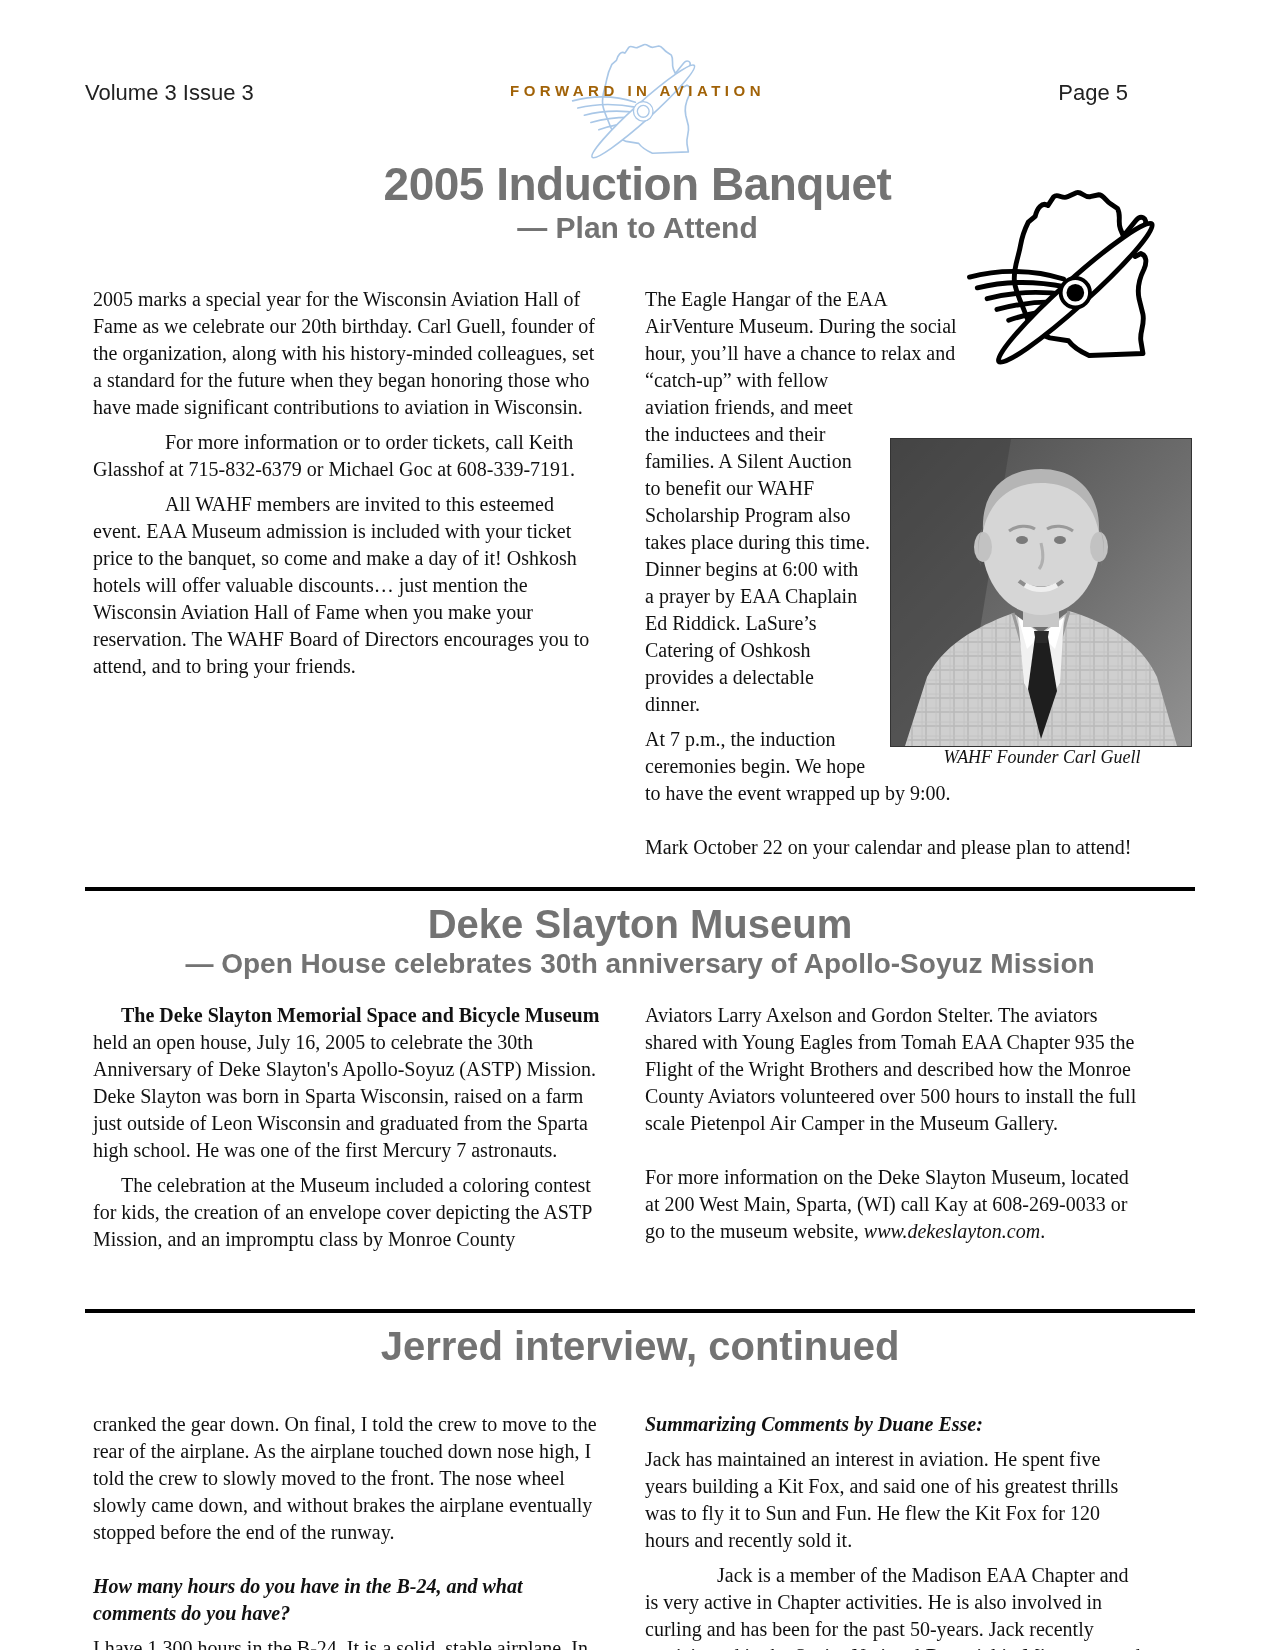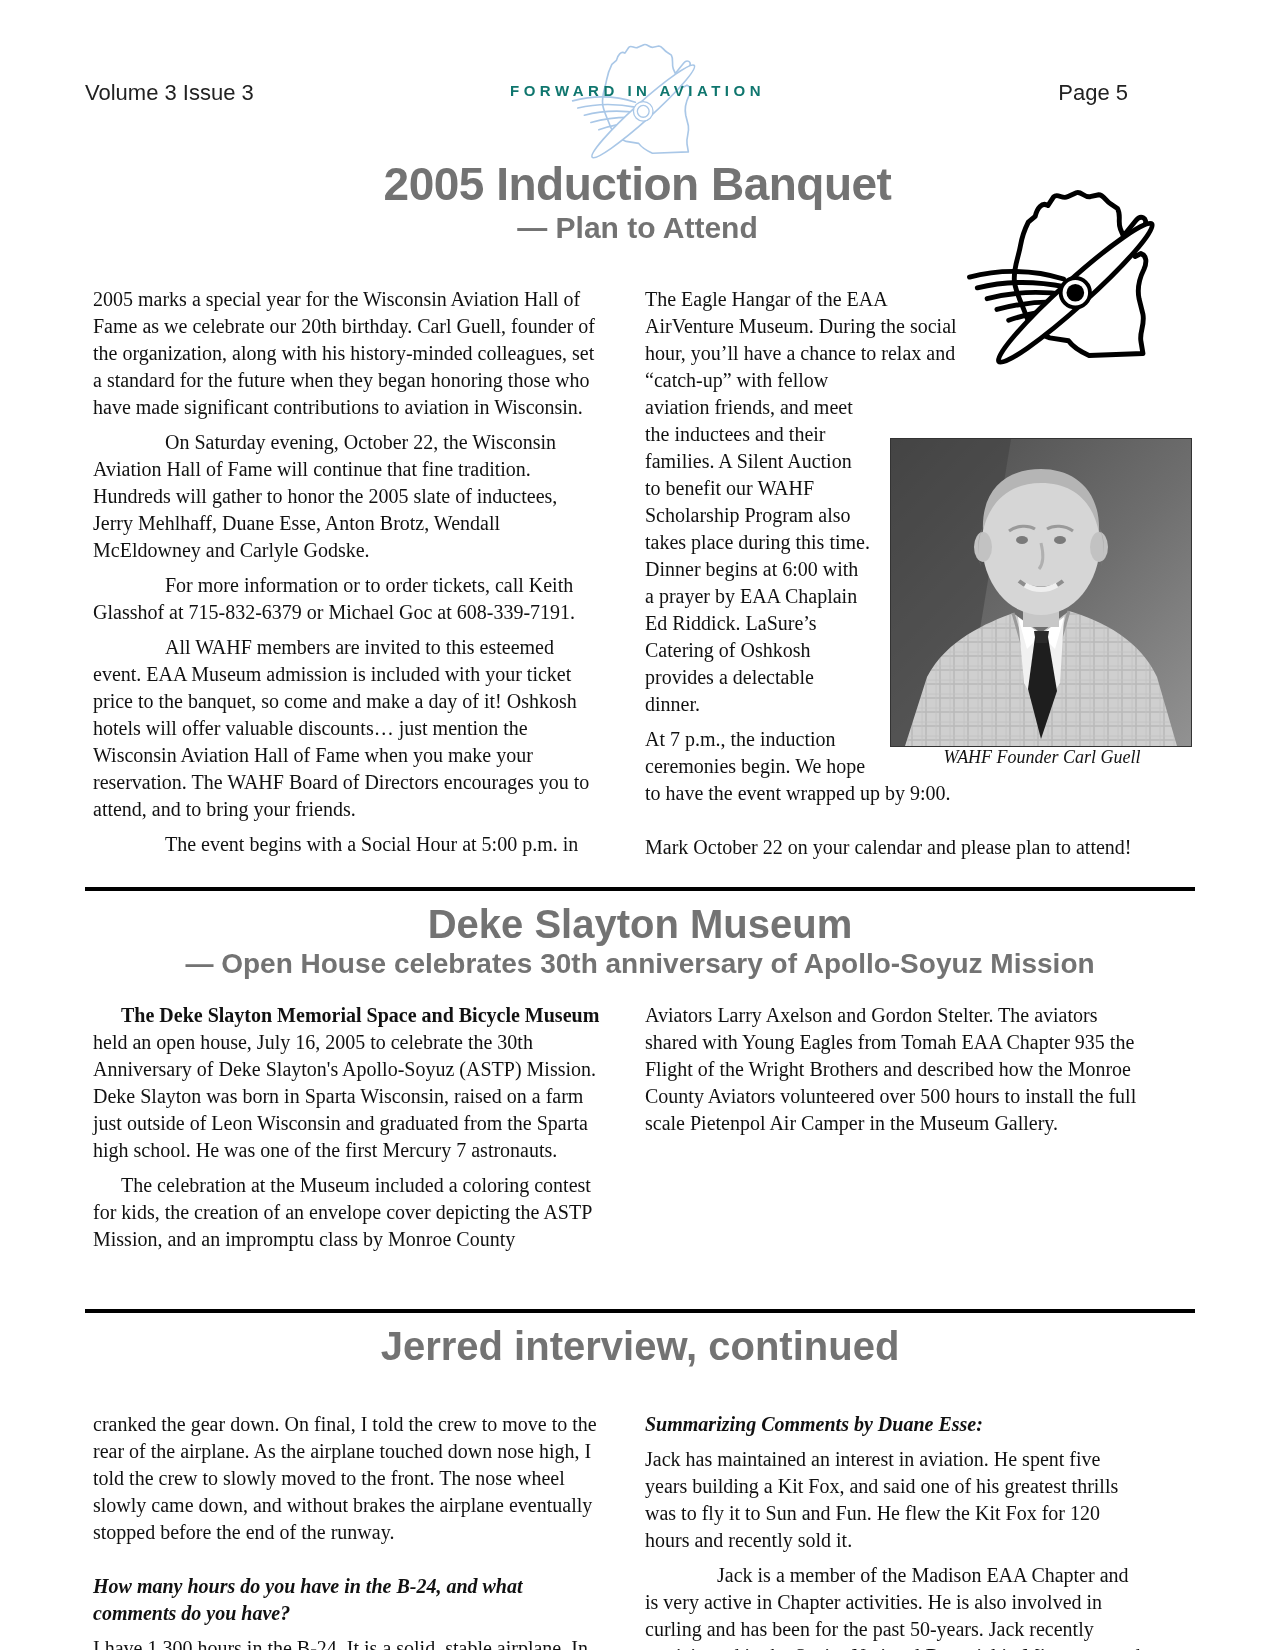--- a/index.html
+++ b/index.html
@@ -15,21 +15,21 @@
     font-size:22px; color:#222;
   }
   .vol { left:85px; }
   .pagenum { right:147px; }
   .brand { position:absolute; left:50%; top:38px; transform:translateX(-50%);
            width:270px; height:135px; }
   .brand svg { position:absolute; left:50%; top:0; transform:translateX(-50%); }
   .brand-text {
     position:absolute; left:50%; top:44px; transform:translateX(-50%);
     font-family:"Liberation Sans", sans-serif; font-weight:bold;
-    font-size:15px; letter-spacing:4.5px; white-space:nowrap; color:#0f766e;
+    font-size:15px; letter-spacing:4.5px; white-space:nowrap; color:#a16207;
   }
   
   .logo-black .outline { fill:#ffffff; stroke:#000; stroke-width:5; stroke-linejoin:round; }
   .logo-black .wing    { fill:none; stroke:#000; stroke-width:5; stroke-linecap:round; }
   .logo-black .blade   { fill:#ffffff; stroke:#000; stroke-width:5; }
   .logo-black .hub-ring{ fill:#ffffff; stroke:#000; stroke-width:4; }
   .logo-black .hub     { fill:#000; }
   .logo-blue .outline { fill:none; stroke:#a9c7e7; stroke-width:2.5; stroke-linejoin:round; }
   .logo-blue .wing    { fill:none; stroke:#a9c7e7; stroke-width:2.5; stroke-linecap:round; }
   .logo-blue .blade   { fill:#ffffff; stroke:#a9c7e7; stroke-width:2.5; }
@@ -92,24 +92,22 @@
 
   <div class="main">
 
     <section>
       <h1 class="a1-title">2005 Induction Banquet</h1>
       <h2 class="a1-sub">— Plan to Attend</h2>
 
       <div class="cols a1">
         <div>
           <p>2005 marks a special year for the Wisconsin Aviation Hall of Fame as we celebrate our 20th birthday. Carl Guell, founder of the organization, along with his history-minded colleagues, set a standard for the future when they began honoring those who have made significant contributions to aviation in Wisconsin.</p>
-          <p class="ind">On Saturday evening, October 22, the Wisconsin Aviation Hall of Fame will continue that fine tradition. Hundreds will gather to honor the 2005 slate of inductees, Jerry Mehlhaff, Duane Esse, Anton Brotz, Wendall McEldowney and Carlyle Godske.</p>
           <p class="ind">For more information or to order tickets, call Keith Glasshof at 715-832-6379 or Michael Goc at 608-339-7191.</p>
           <p class="ind">All WAHF members are invited to this esteemed event. EAA Museum admission is included with your ticket price to the banquet, so come and make a day of it! Oshkosh hotels will offer valuable discounts… just mention the Wisconsin Aviation Hall of Fame when you make your reservation. The WAHF Board of Directors encourages you to attend, and to bring your friends.</p>
-          <p class="ind">The event begins with a Social Hour at 5:00 p.m. in</p>
         </div>
 
         <div class="colR">
 
           <svg class="wahf-logo logo-black" viewBox="0 0 260 200">
             <path class="outline" d="M97,34 C99,26 104,19 110,23 L116,14 C120,10 125,17 130,14 L139,10 C144,8 147,15 153,14 L162,12 C167,12 169,19 175,22 L181,26 C185,33 181,40 184,47 L187,54 L200,38 C205,32 212,36 209,43 L198,58 C194,64 196,70 199,75 L205,72 C211,74 211,81 208,88 C203,98 201,108 203,118 L207,134 C209,146 203,152 205,162 L207,174 L152,176 C143,172 136,168 131,161 L112,158 C100,154 92,146 88,136 C84,124 78,114 76,102 C74,88 80,76 82,64 C84,52 88,44 90,40 Z"></path>
             <path class="wing" d="M30,96 C60,88 95,88 126,98"></path>
             <path class="wing" d="M38,107 C66,100 98,100 128,106"></path>
             <path class="wing" d="M48,118 C74,111 102,110 130,114"></path>
             <path class="wing" d="M58,129 C84,122 108,120 132,122"></path>
@@ -183,20 +181,21 @@
         <h1 class="sec-title">Deke Slayton Museum</h1>
         <h2 class="sec-sub">— Open House celebrates 30th anniversary of Apollo-Soyuz Mission</h2>
       </div>
       <div class="cols sec-cols">
         <div>
           <p class="ind-sm"><b>The Deke Slayton Memorial Space and Bicycle Museum</b><span> held an open house, July 16, 2005 to celebrate the 30th Anniversary of Deke Slayton's Apollo-Soyuz (ASTP) Mission. Deke Slayton was born in Sparta Wisconsin, raised on a farm just outside of Leon Wisconsin and graduated from the Sparta high school.  He was one of the first Mercury 7 astronauts.</span></p>
           <p class="ind-sm">The celebration at the Museum included a coloring contest for kids, the creation of an envelope cover depicting the ASTP Mission, and an impromptu class by Monroe County</p>
         </div>
         <div>
           <p>Aviators Larry Axelson and Gordon Stelter. The aviators shared with Young Eagles from Tomah EAA Chapter 935 the Flight of the Wright Brothers and described how the Monroe County Aviators volunteered over 500 hours to install the full scale Pietenpol Air Camper in the Museum Gallery.</p>
+          <p class="gap-top"><span>For more information on the Deke Slayton Museum, located at 200 West Main, Sparta, (WI) call Kay at 608-269-0033 or go to the museum website, </span><span class="italic">www.dekeslayton.com</span><span>.</span></p>
         </div>
       </div>
     </section>
 
     <hr class="rule rule-2">
 
     <section>
       <div class="sec-head">
         <h1 class="sec-title">Jerred interview, continued</h1>
       </div>

